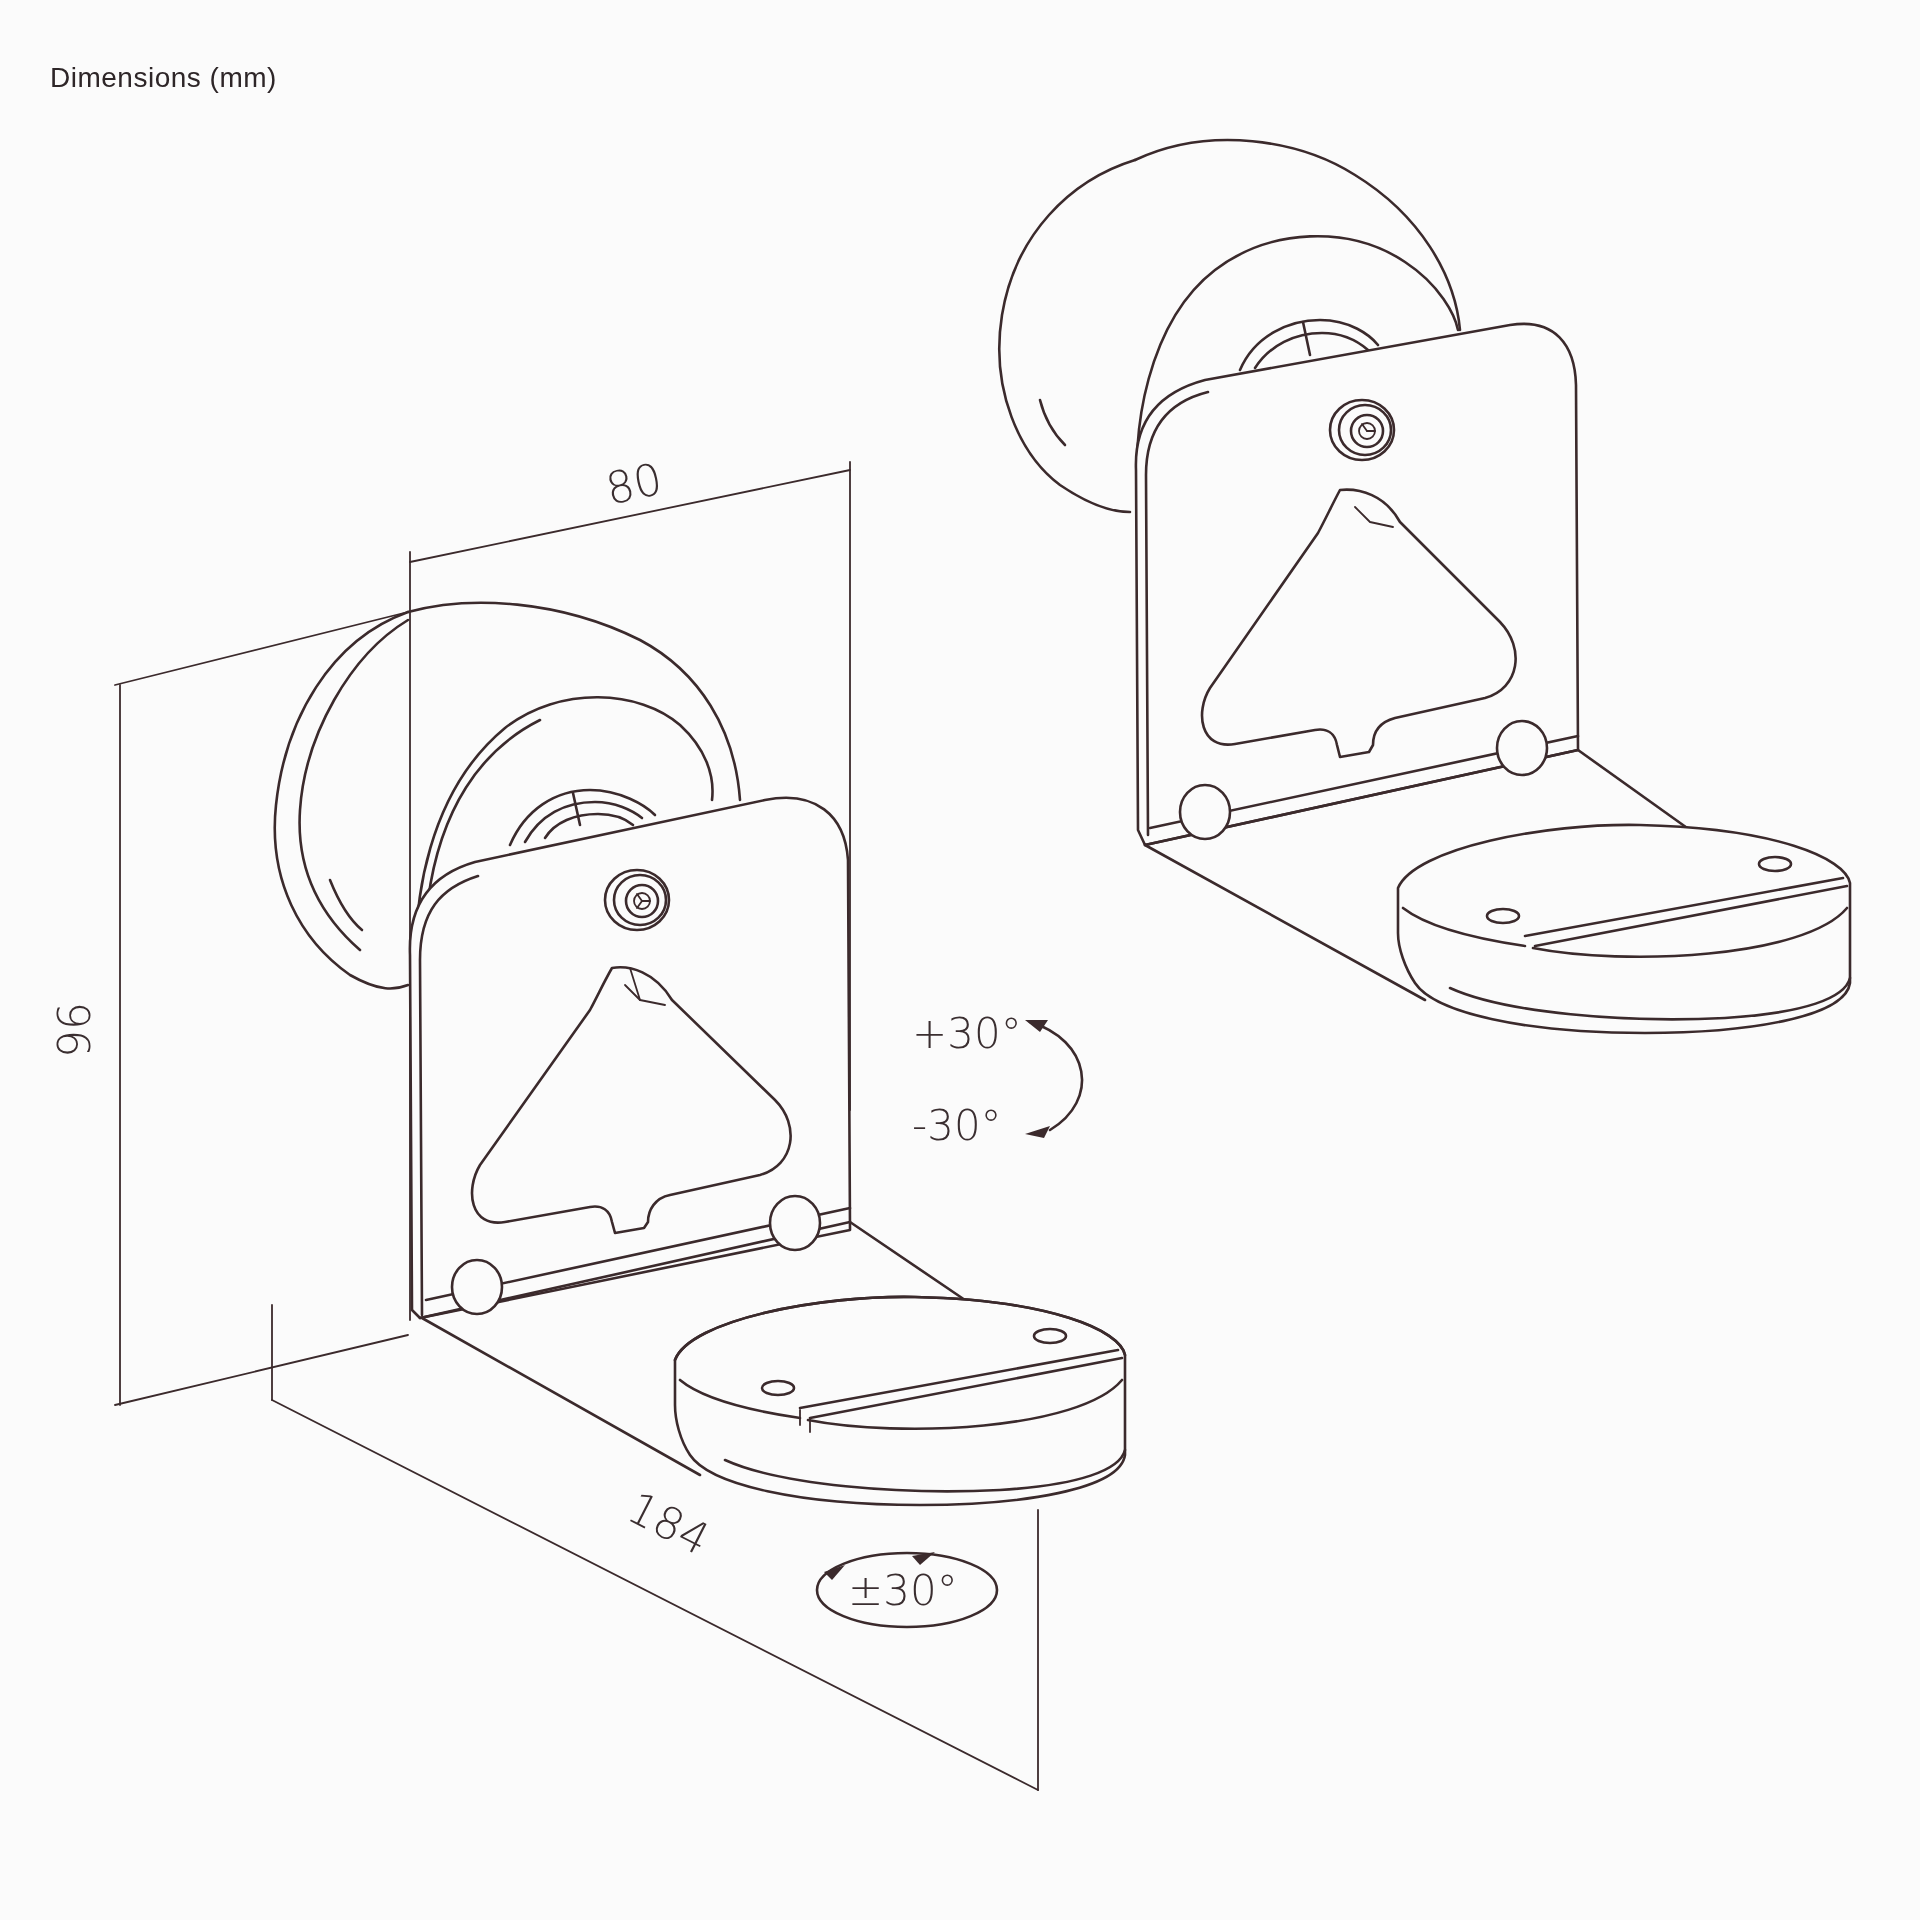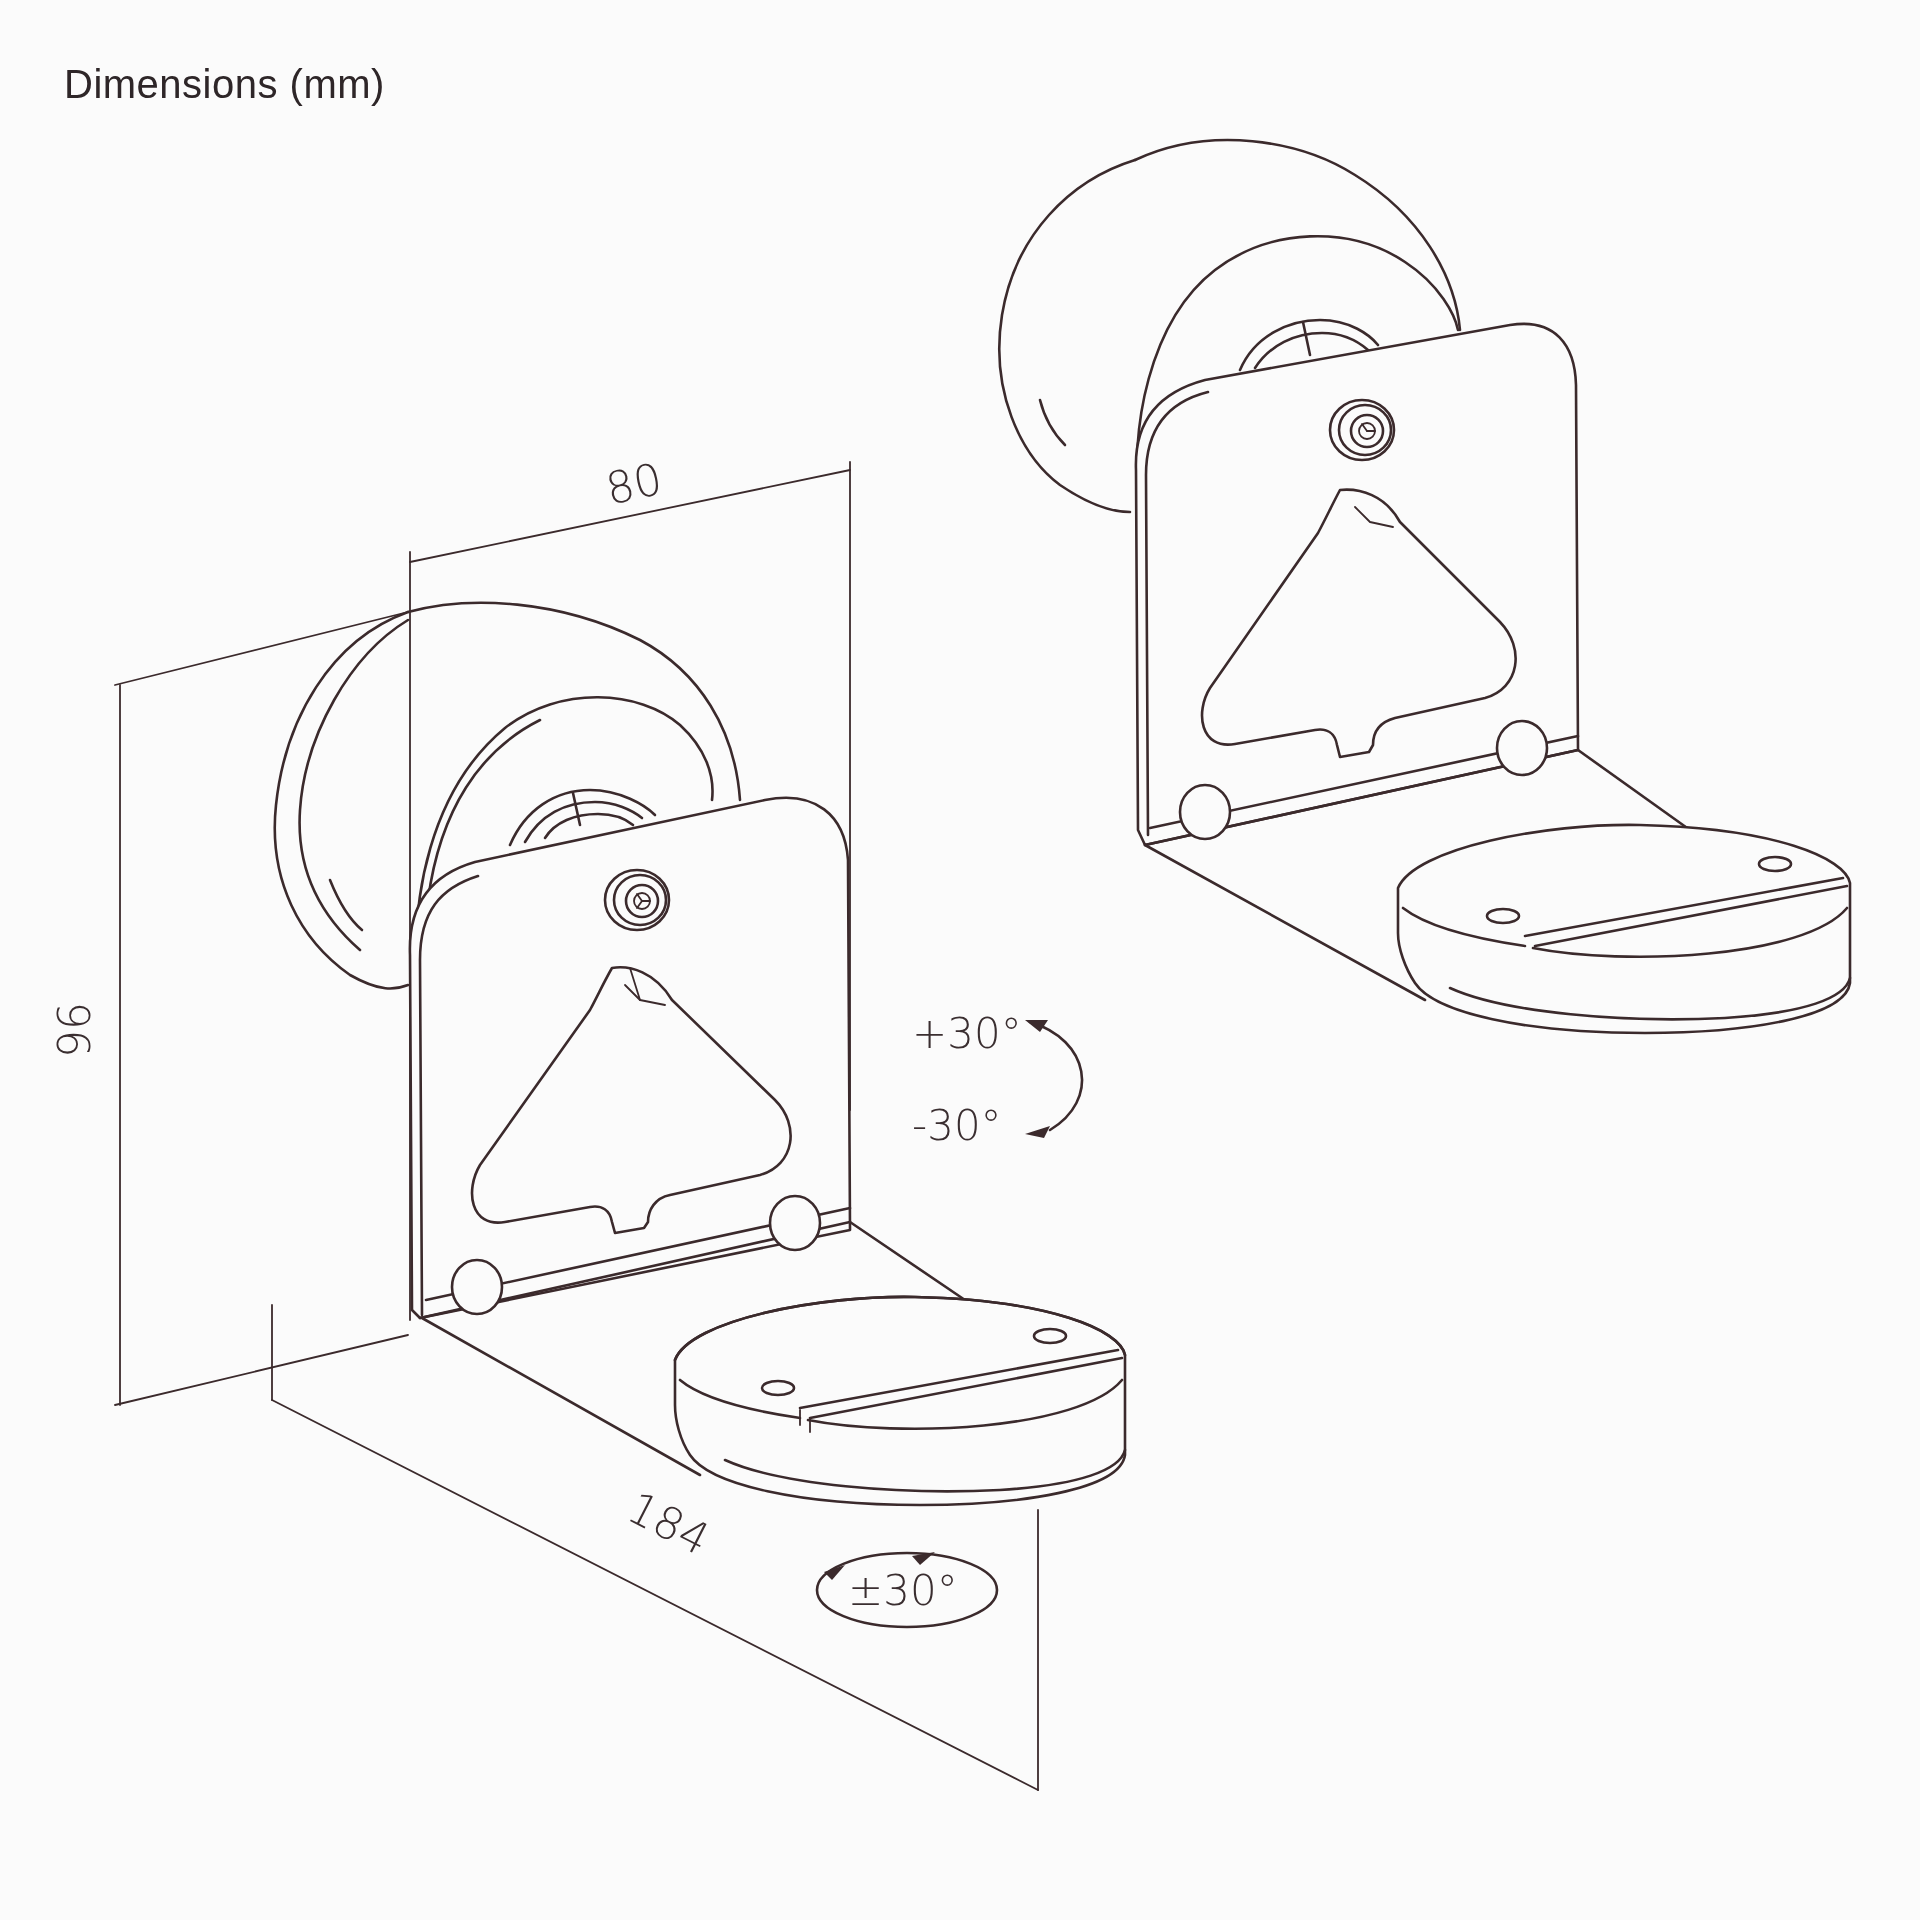--- a/index.html
+++ b/index.html
@@ -1,18 +1,18 @@
 <!DOCTYPE html>
 <html><head>
 <meta charset="utf-8">
 <style>
   html, body { margin: 0; padding: 0; background: #fbfbfb; }
   body { width: 1920px; height: 1920px; position: relative; overflow: hidden;
          font-family: "Liberation Sans", "DejaVu Sans", sans-serif; }
-  .title { position: absolute; left: 64px; top: 62px; font-size: 40px; color: #2e2628;
+  .title { position: absolute; left: 50px; top: 62px; font-size: 28px; color: #2e2628;
            letter-spacing: 0.5px; font-weight: 400; }
   svg.drawing { position: absolute; left: 0; top: 0; }
   .ln { fill: none; stroke: #3b2a2c; stroke-width: 2.6; stroke-linecap: round; stroke-linejoin: round; }
   .thin { fill: none; stroke: #3b2a2c; stroke-width: 1.8; stroke-linecap: round; stroke-linejoin: round; }
   .fillw { fill: #fbfbfb; stroke: #3b2a2c; stroke-width: 2.6; stroke-linejoin: round; }
   .dimtext { font-family: "DejaVu Sans", sans-serif; font-size: 44px; fill: #3a2e30; font-weight: 300; }
   .angtext { font-family: "DejaVu Sans", sans-serif; font-size: 42px; fill: #3a2e30; font-weight: 300; }
   .arrow { fill: #3b2a2c; }
 </style>
 </head>

